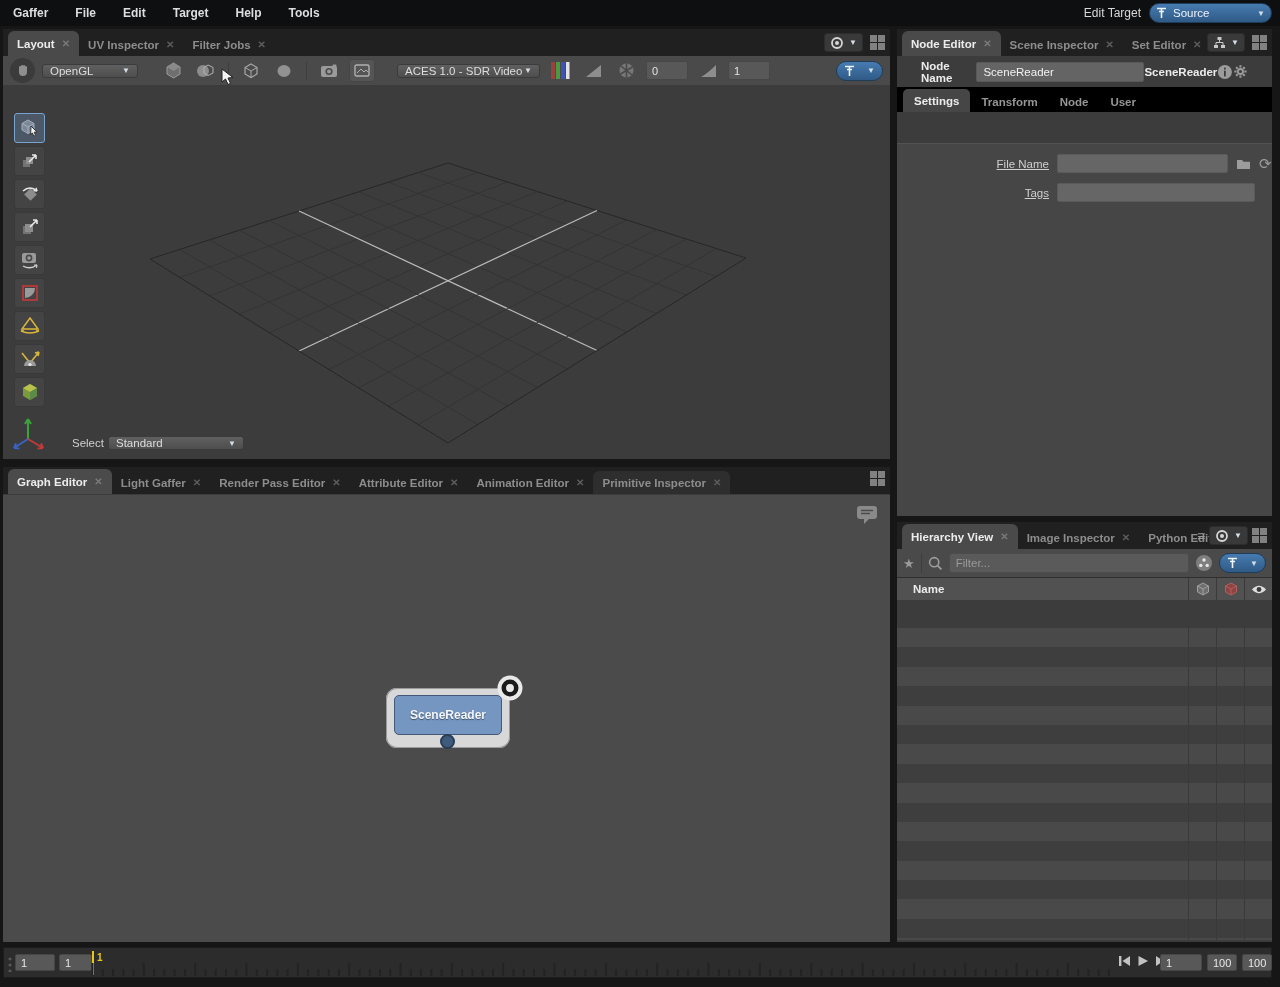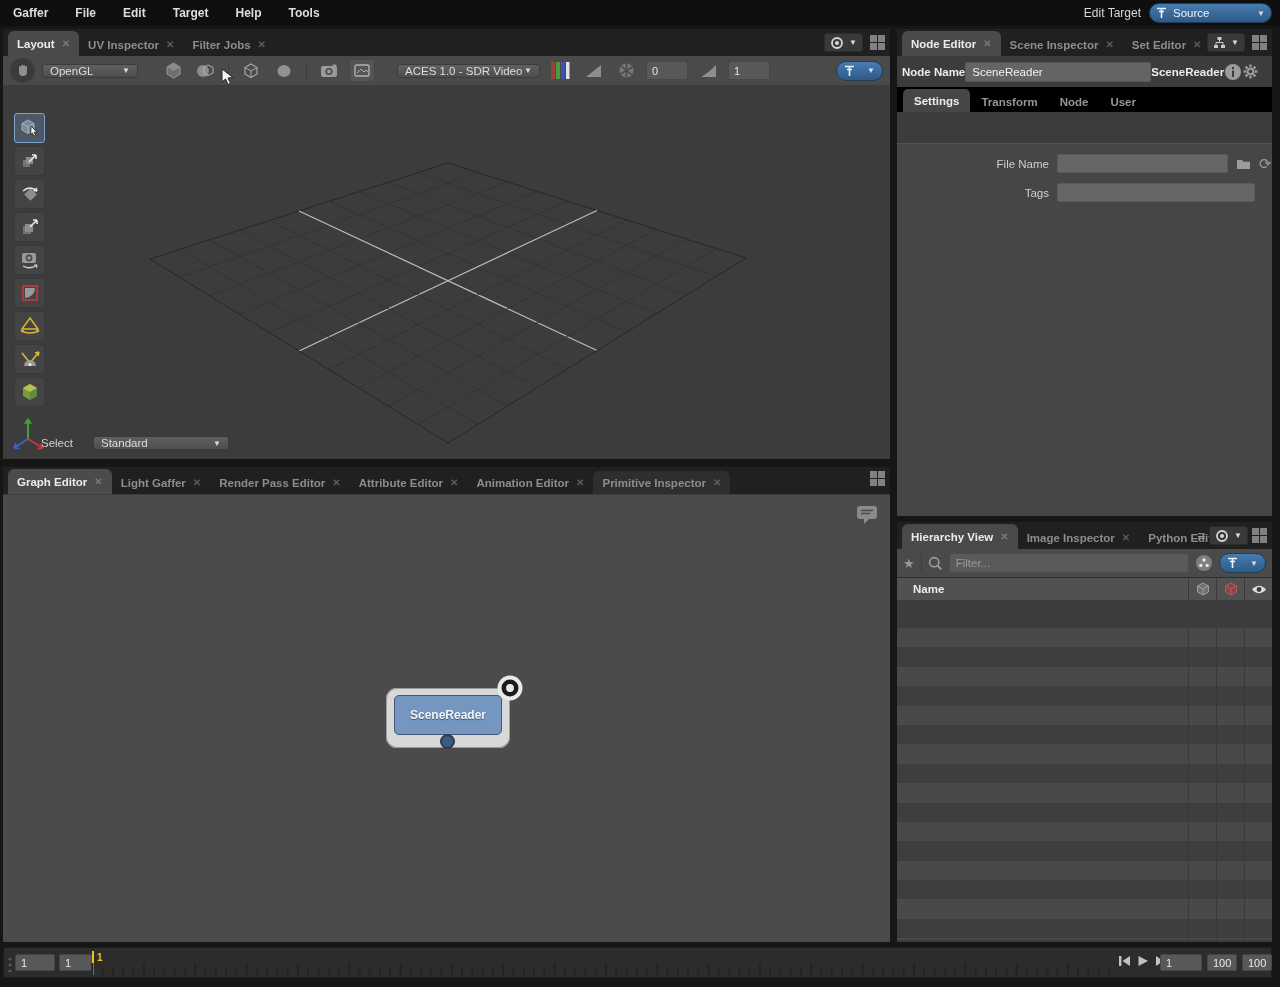--- a/index.html
+++ b/index.html
@@ -46,36 +46,36 @@
   .icon-btn { width:26px; height:23px; display:flex; align-items:center; justify-content:center; border-radius:3px; }
   .tsep { width:1px; height:18px; background:#3e3e3e; margin:0 2px; }
   .num-field { width:42px; height:19px; background:#585858; border:1px solid #474747; border-radius:2px;
                color:#e3e3e3; font-size:11px; padding:0 5px; }
   .pin-btn { width:47px; justify-content:space-between; padding:0 7px; }
 
   #viewport { position:absolute; left:0; top:56px; width:887px; height:374px; background:#3c3c3c; overflow:hidden; }
   .tool-btn { position:absolute; left:11px; width:31px; height:30px; background:#444444; border:1px solid #393939;
               border-radius:3px; display:flex; align-items:center; justify-content:center; }
   .tool-btn.active { background:#4c5866; border-color:#7aa2cf; }
-  #viewer-footer { position:absolute; left:0; bottom:3px; height:26px; display:flex; align-items:center; gap:20px; padding-left:38px; }
+  #viewer-footer { position:absolute; left:0; bottom:3px; height:26px; display:flex; align-items:center; gap:4px; padding-left:69px; }
   .footer-label { color:#d0d0d0; font-size:11.5px; }
 
   
   #node-editor-panel { left:897px; top:29px; width:375px; height:487px; background:#3c3c3c; }
-  #node-name-row { height:31px; background:#3c3c3c; display:flex; align-items:center; gap:0; padding:0 5px; }
+  #node-name-row { height:31px; background:#3c3c3c; display:flex; align-items:center; gap:0; padding:0 24px; }
   .bold-label { color:#ececec; font-size:11.5px; font-weight:bold; }
   .text-input { background:#646464; border:1px solid #585858; border-radius:2px; height:20px;
                 color:#f2f2f2; font-size:11.5px; padding:0 6px; }
   #subtabbar { height:25px; background:#000000; display:flex; align-items:flex-end; padding-left:6px; }
   .subtab { height:21px; padding:0 11px; display:flex; align-items:center; border-radius:5px 5px 0 0;
             color:#969696; font-size:11.5px; font-weight:bold; }
   .subtab.active { background:#464646; color:#ececec; height:23px; }
   #ne-content { position:absolute; left:0; top:114px; width:375px; bottom:0; background:#464646; border-top:1px solid #525252; }
   .field-row { display:flex; align-items:center; gap:8px; margin-top:10px; }
-  .field-label { width:152px; text-align:right; color:#cfcfcf; font-size:11.5px; }
+  .field-label { width:152px; text-align:right; color:#cfcfcf; font-size:11.5px;text-decoration:underline; }
   .gray-input { background:#666666; border:1px solid #5a5a5a; border-radius:2px; height:19px;
                 color:#e8e8e8; font-size:11px; padding:0 5px; }
 
   
   #graph-panel { left:3px; top:467px; width:887px; height:475px; }
   #graph-canvas { position:absolute; left:0; top:28px; width:887px; bottom:0; background:#4b4b4b; }
   #gnode-frame { position:absolute; left:383px; top:193px; width:124px; height:60px; background:#d8d8d8;
                  border-radius:11px; box-shadow:0 0 0 1px #9a9a9a inset; }
   #gnode-body { position:absolute; left:8px; top:7px; width:108px; height:40px; background:#7596c0;
                 border:1px solid #44587a; border-radius:5px; display:flex; align-items:center; justify-content:center; }

